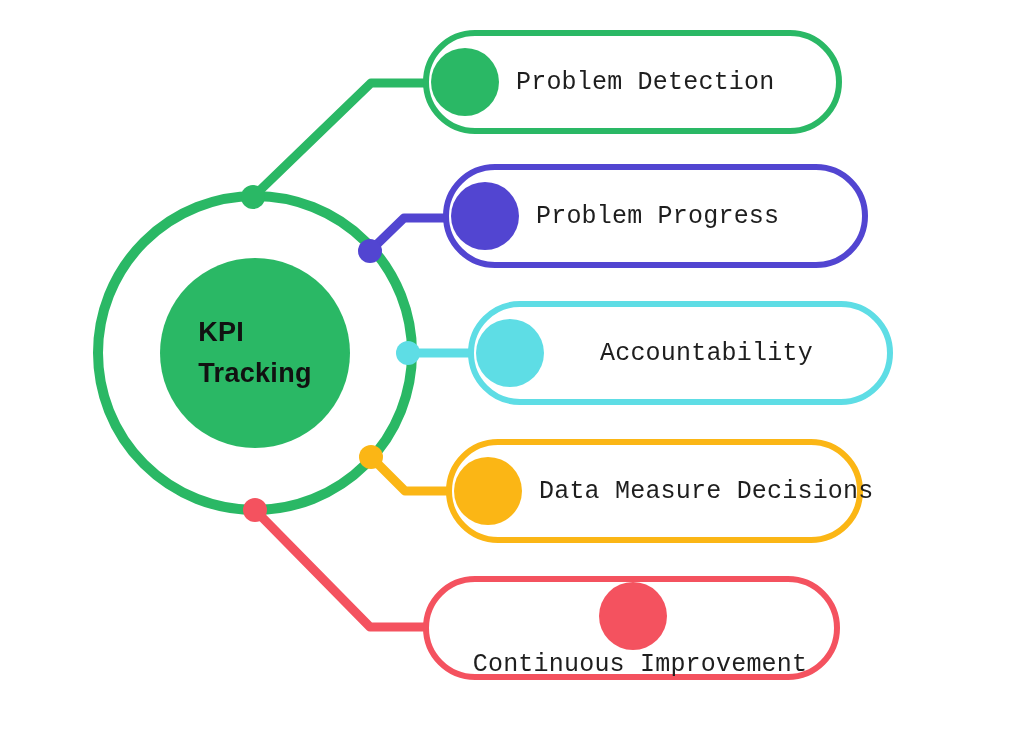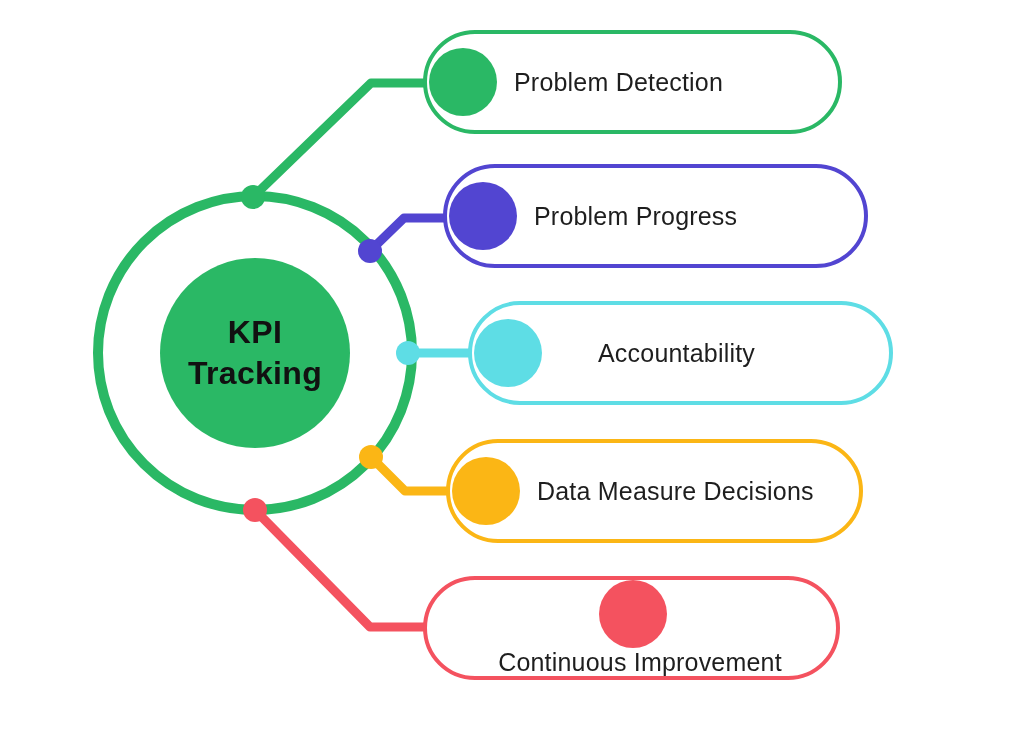--- a/index.html
+++ b/index.html
@@ -20,37 +20,37 @@
   .center-circle {
     position: absolute;
     left: 160px; top: 258px;
     width: 190px; height: 190px;
     border-radius: 50%;
     display: flex;
     align-items: center;
     justify-content: center;
   }
   .center-label {
-    text-align: center;
     font-weight: bold;
-    font-size: 32px;
+    font-size: 27px;
     line-height: 41px;
     white-space: pre-line;
     letter-spacing: 0.3px;
   }
   
   .pill {
     position: absolute;
     box-sizing: border-box;
     height: 104px;
     background: #ffffff;
-    border: 4px solid #000000;
+    border: 6px solid #000000;
     border-radius: 60px;
     display: flex;
     align-items: center;
+    font-family: Liberation Mono, monospace;
   }
   .pill .bullet {
     width: 68px; height: 68px;
     border-radius: 50%;
     margin-left: 2px;
     flex: none;
   }
   .pill .label {
     margin-left: 17px;
     font-size: 25px;

